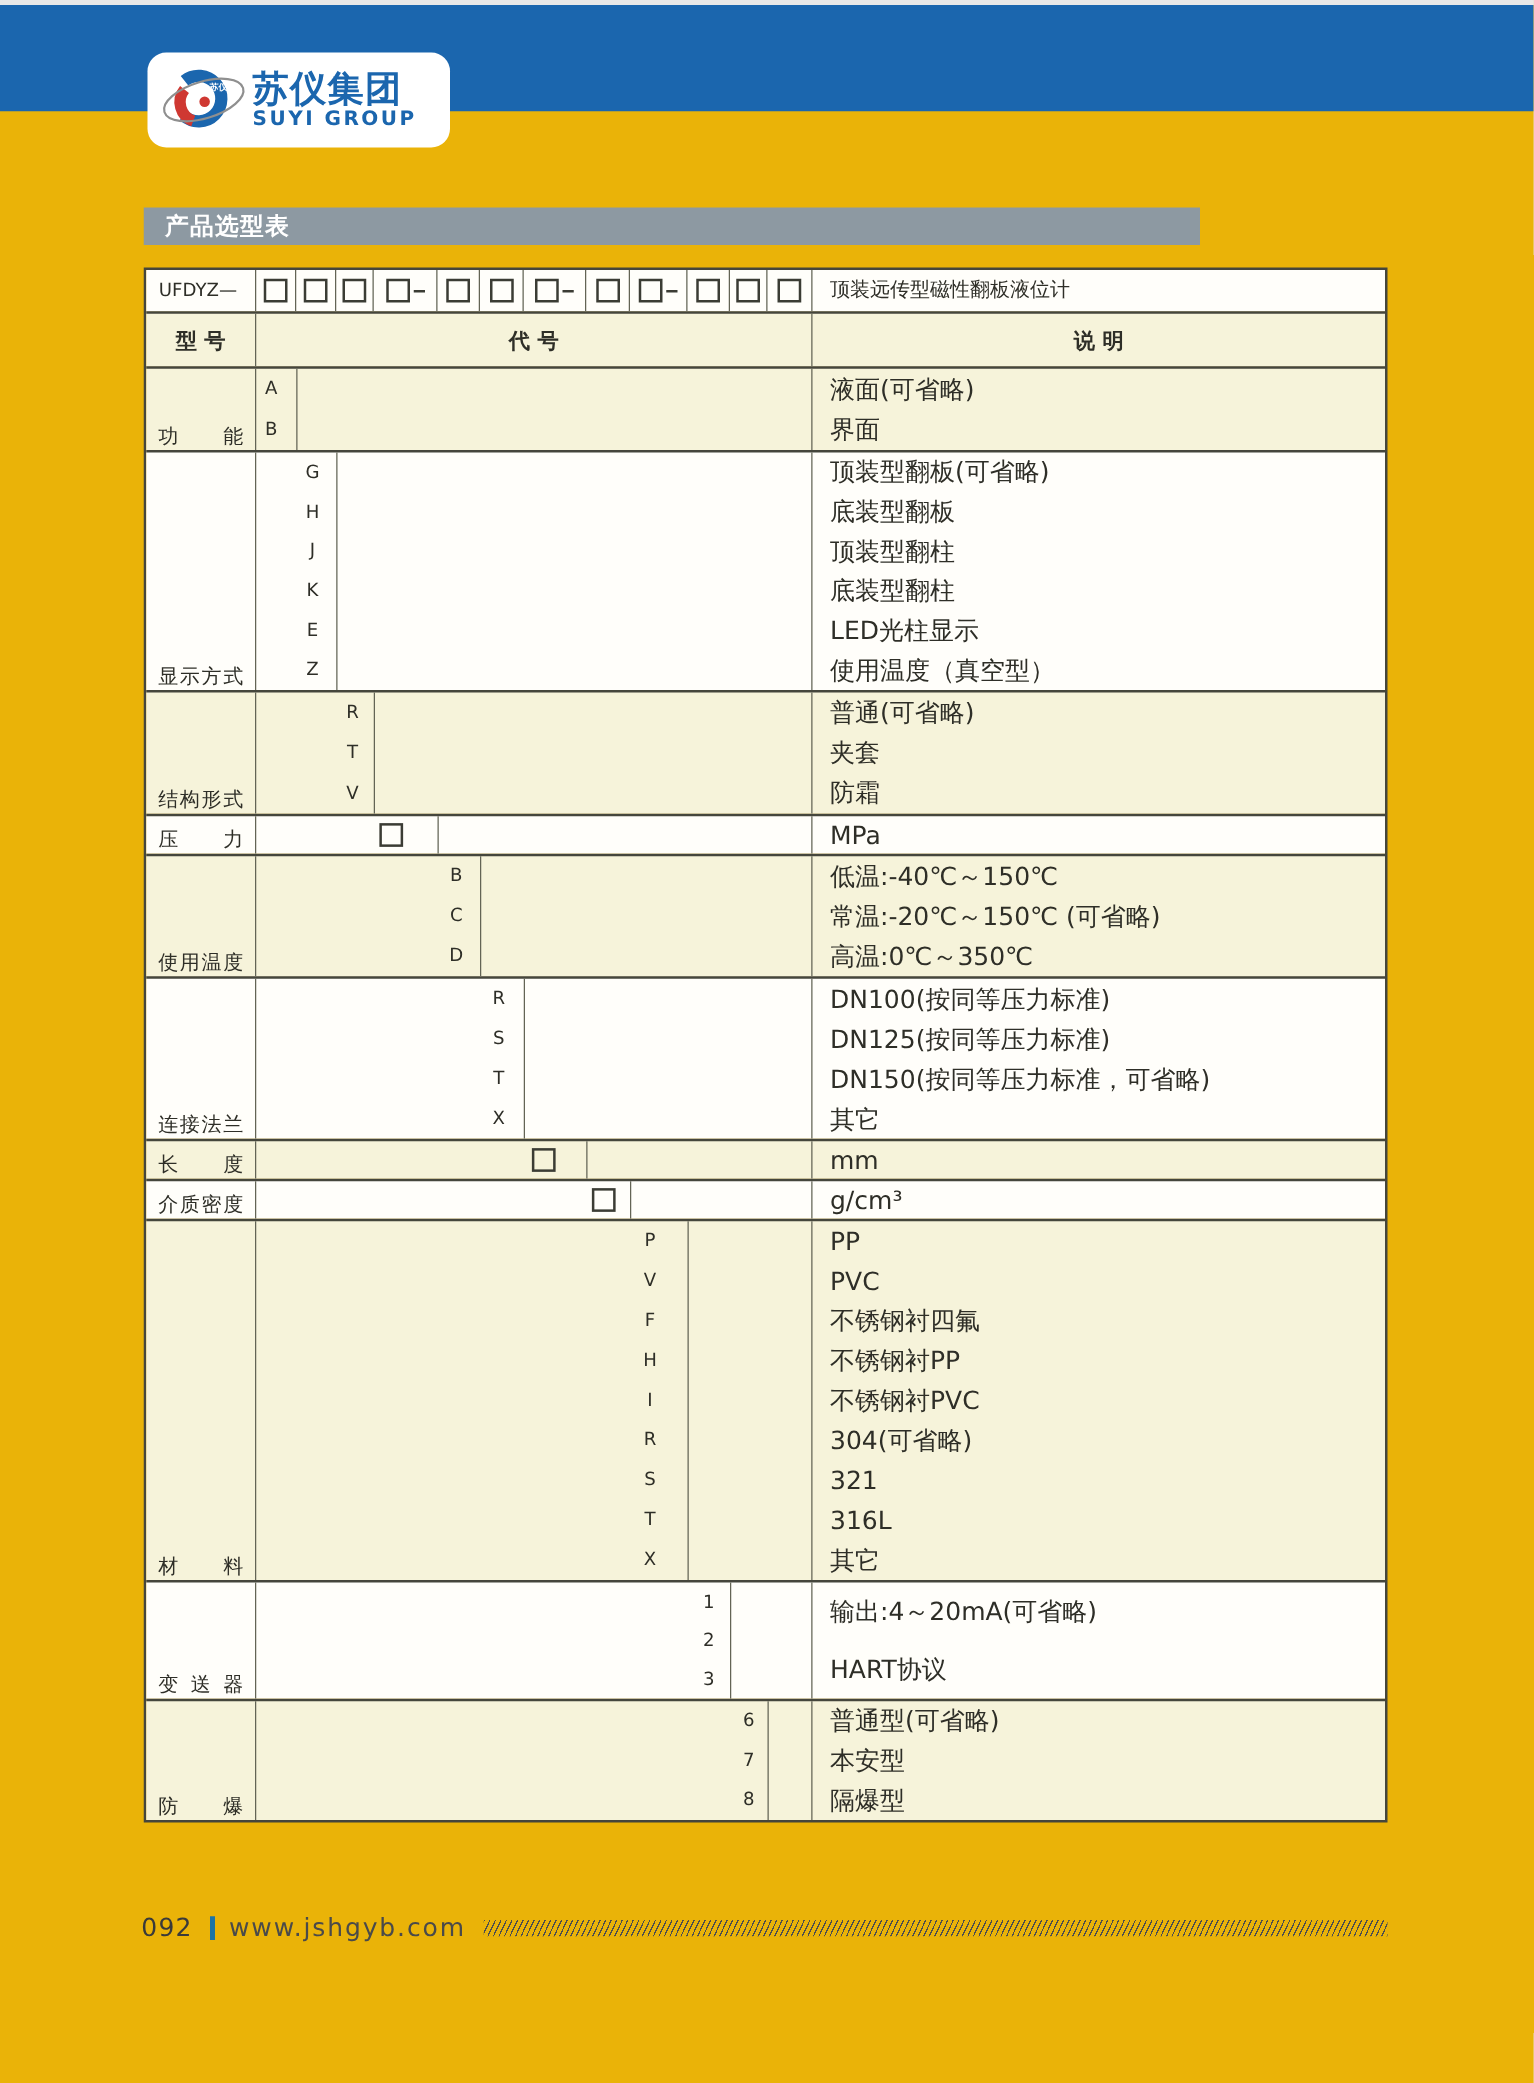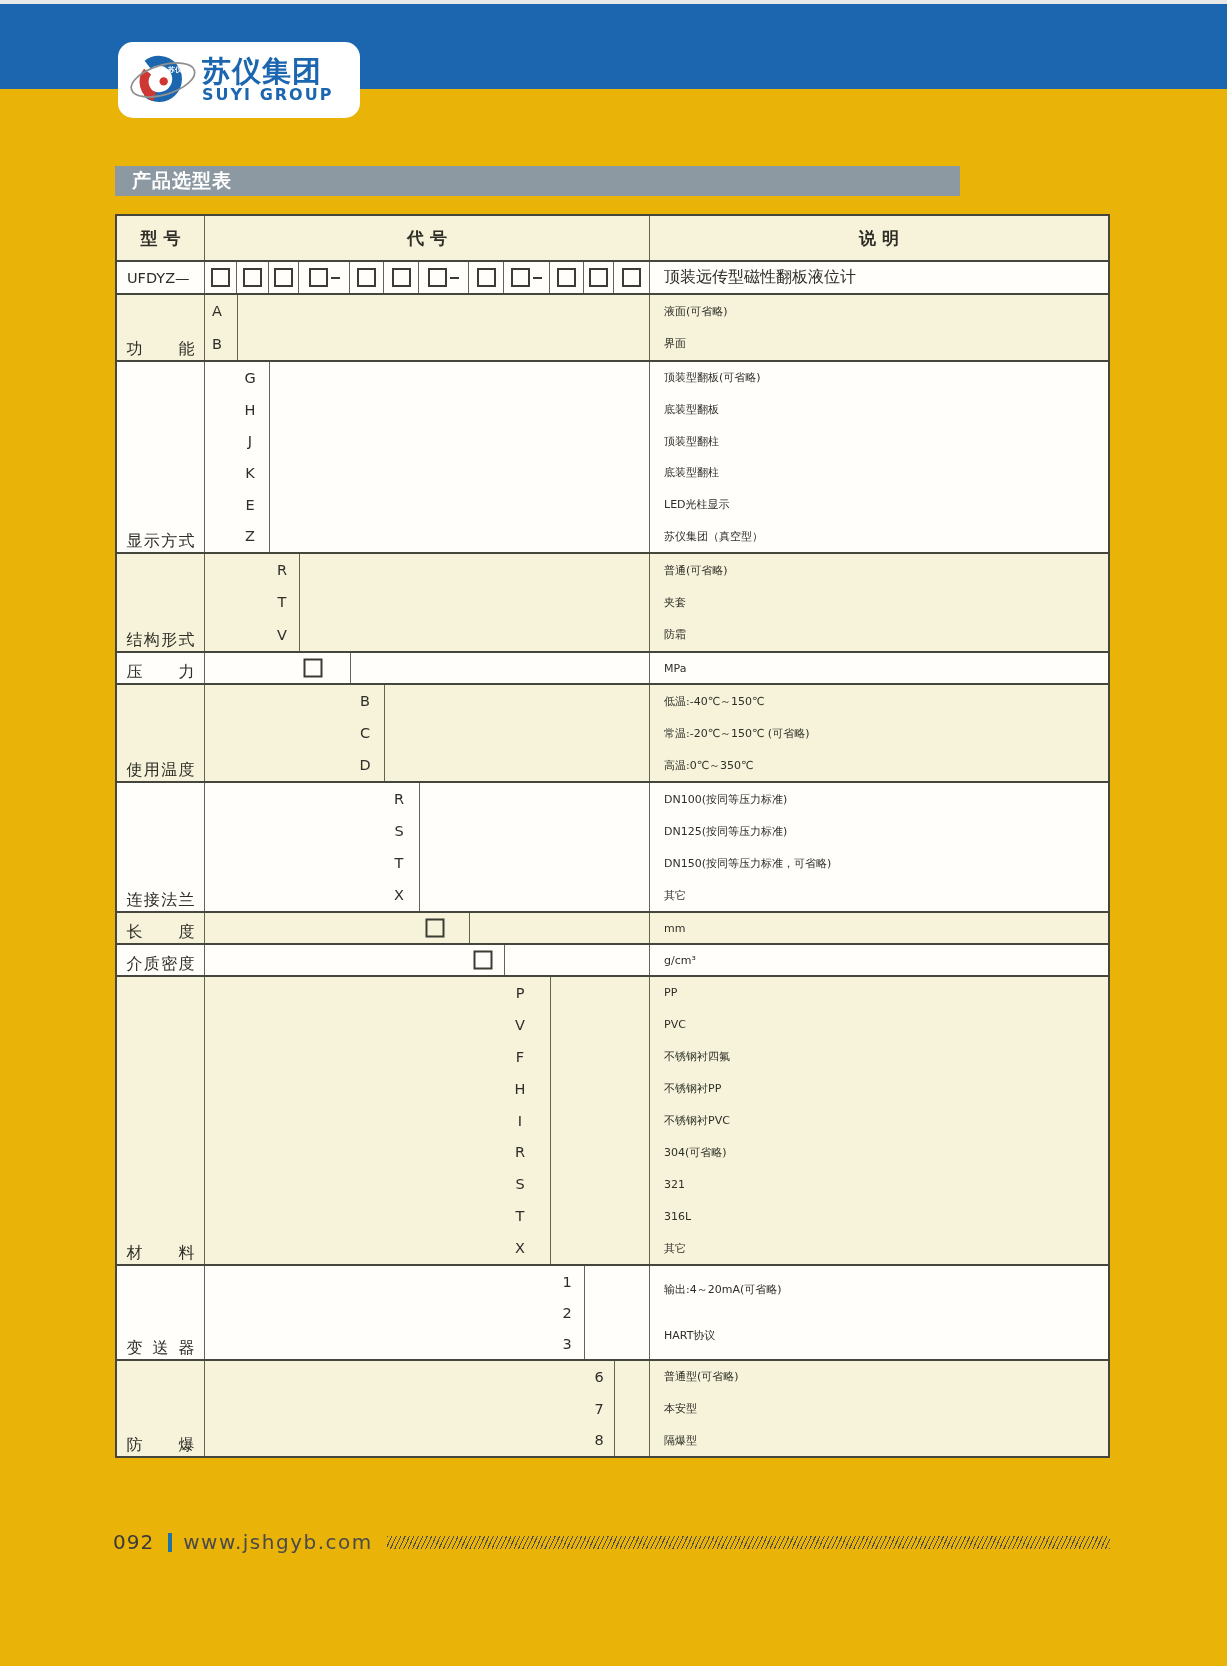--- a/index.html
+++ b/index.html
@@ -25,21 +25,21 @@
   .row{display:flex;box-sizing:border-box;position:relative;}
   .row + .row{border-top:2px solid #45463c;}
   .bg-cream{background:#f6f3da;}
   .bg-white{background:#fffefa;}
 
   .cell-label{width:88px;flex:0 0 auto;border-right:1px solid #636455;box-sizing:border-box;
               display:flex;align-items:flex-end;justify-content:center;}
   .cell-code{width:444px;flex:0 0 auto;position:relative;box-sizing:border-box;}
   .cell-desc{flex:1;border-left:1px solid #636455;box-sizing:border-box;
              display:flex;flex-direction:column;padding-left:14px;}
-  .desc-line{flex:1;display:flex;align-items:center;font-size:11px;white-space:nowrap;}
+  .desc-line{flex:1;display:flex;align-items:center;font-size:20px;white-space:nowrap;}
 
   .label-just{width:68px;text-align:justify;text-align-last:justify;font-size:16px;}
   .thead .cell-label,.thead .cell-code,.thead .cell-desc{align-items:center;justify-content:center;
         display:flex;font-size:17px;font-weight:bold;padding-left:0;flex-direction:row;}
 
   
   .code-letters{position:absolute;top:0;bottom:0;width:36px;transform:translateX(-50%);
                 display:flex;flex-direction:column;}
   .code-line{flex:1;display:flex;align-items:center;justify-content:center;font-size:14.5px;}
   .code-border{position:absolute;top:0;bottom:0;width:1px;background:#636455;}
@@ -84,74 +84,74 @@
       <span class="logo-en">SUYI GROUP</span>
     </div>
   </div>
 
   <div class="section-bar">
     <span>产品选型表</span>
   </div>
 
   <div class="seltable">
 
+    <div class="row bg-white" style="height:33px">
+      <div class="model-label">UFDYZ—</div>
+      <div class="slots">
+        <span class="slot" style="width:32px">
+            <span class="cbox"></span>
+          </span>
+        <span class="slot" style="width:32px">
+            <span class="cbox"></span>
+          </span>
+        <span class="slot" style="width:30px">
+            <span class="cbox"></span>
+          </span>
+        <span class="slot" style="width:51px">
+            <span class="cbox"></span>
+            <span class="dash-bar"></span>
+          </span>
+        <span class="slot" style="width:34px">
+            <span class="cbox"></span>
+          </span>
+        <span class="slot" style="width:35px">
+            <span class="cbox"></span>
+          </span>
+        <span class="slot" style="width:50px">
+            <span class="cbox"></span>
+            <span class="dash-bar"></span>
+          </span>
+        <span class="slot" style="width:35px">
+            <span class="cbox"></span>
+          </span>
+        <span class="slot" style="width:46px">
+            <span class="cbox"></span>
+            <span class="dash-bar"></span>
+          </span>
+        <span class="slot" style="width:34px">
+            <span class="cbox"></span>
+          </span>
+        <span class="slot" style="width:30px">
+            <span class="cbox"></span>
+          </span>
+        <span class="slot" style="width:35px">
+            <span class="cbox"></span>
+          </span>
+      </div>
+      <div class="cell-desc">
+        <span class="desc-line" style="font-size:16px">顶装远传型磁性翻板液位计</span>
+      </div>
+    </div>
+
     <div class="row thead bg-cream" style="height:44px">
       <div class="cell-label">型  号</div>
       <div class="cell-code" style="display:flex;align-items:center;justify-content:center;">
         <span>代  号</span>
       </div>
       <div class="cell-desc">说  明</div>
-    </div>
-
-    <div class="row bg-white" style="height:33px">
-      <div class="model-label">UFDYZ—</div>
-      <div class="slots">
-        <span class="slot" style="width:32px">
-            <span class="cbox"></span>
-          </span>
-        <span class="slot" style="width:32px">
-            <span class="cbox"></span>
-          </span>
-        <span class="slot" style="width:30px">
-            <span class="cbox"></span>
-          </span>
-        <span class="slot" style="width:51px">
-            <span class="cbox"></span>
-            <span class="dash-bar"></span>
-          </span>
-        <span class="slot" style="width:34px">
-            <span class="cbox"></span>
-          </span>
-        <span class="slot" style="width:35px">
-            <span class="cbox"></span>
-          </span>
-        <span class="slot" style="width:50px">
-            <span class="cbox"></span>
-            <span class="dash-bar"></span>
-          </span>
-        <span class="slot" style="width:35px">
-            <span class="cbox"></span>
-          </span>
-        <span class="slot" style="width:46px">
-            <span class="cbox"></span>
-            <span class="dash-bar"></span>
-          </span>
-        <span class="slot" style="width:34px">
-            <span class="cbox"></span>
-          </span>
-        <span class="slot" style="width:30px">
-            <span class="cbox"></span>
-          </span>
-        <span class="slot" style="width:35px">
-            <span class="cbox"></span>
-          </span>
-      </div>
-      <div class="cell-desc">
-        <span class="desc-line" style="font-size:16px">顶装远传型磁性翻板液位计</span>
-      </div>
     </div>
 
     <div class="row bg-cream" style="height:67px">
       <div class="cell-label">
           <span class="label-just">功能</span>
         </div>
       <div class="cell-code">
         <div class="code-letters" style="left:12px">
           <span class="code-line">A</span>
           <span class="code-line">B</span>
@@ -178,21 +178,21 @@
           <span class="code-line">Z</span>
         </div>
         <div class="code-border" style="left:64px"></div>
       </div>
       <div class="cell-desc">
         <span class="desc-line">顶装型翻板(可省略)</span>
         <span class="desc-line">底装型翻板</span>
         <span class="desc-line">顶装型翻柱</span>
         <span class="desc-line">底装型翻柱</span>
         <span class="desc-line">LED光柱显示</span>
-        <span class="desc-line">苏仪集团（真空型）</span>
+        <span class="desc-line">使用温度（真空型）</span>
       </div>
     </div>
 
     <div class="row bg-cream" style="height:99px">
       <div class="cell-label">
           <span class="label-just">结构形式</span>
         </div>
       <div class="cell-code">
         <div class="code-letters" style="left:77px">
           <span class="code-line">R</span>

